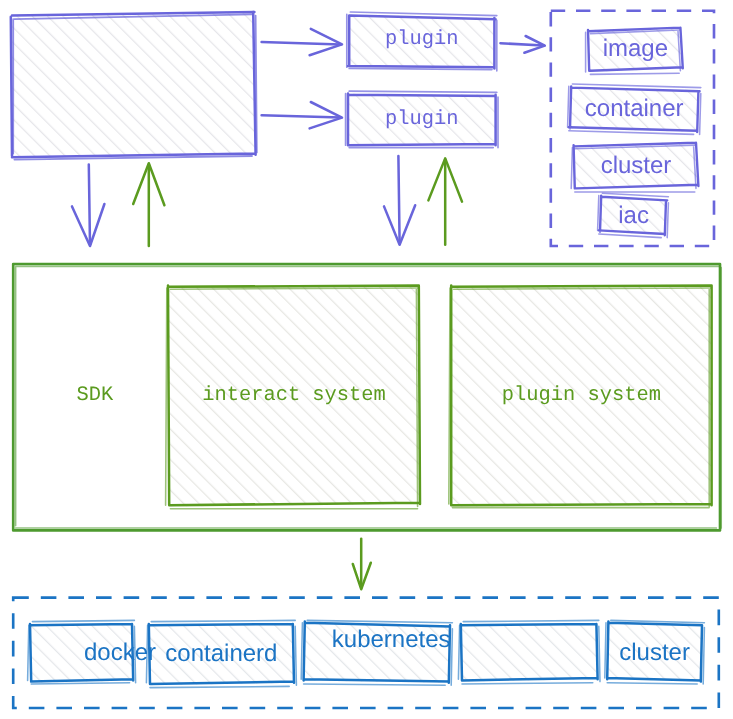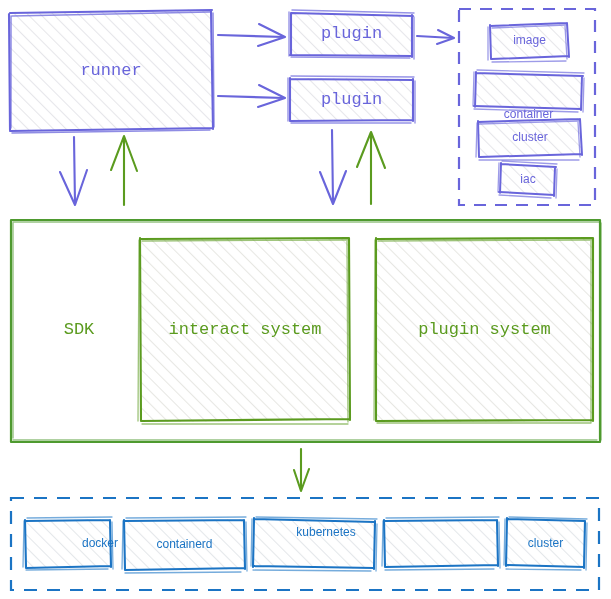--- a/index.html
+++ b/index.html
@@ -36,21 +36,21 @@
     justify-content: center;
     text-align: center;
     pointer-events: none;
     white-space: nowrap;
     line-height: 1.15;
   }
   .lbl-violet { color: #6965db; }
   .lbl-green  { color: #5b9b1f; }
   .lbl-blue   { color: #1b74c4; }
   .fs-17 { font-size: 17px; font-family: Liberation Mono, monospace; }
-  .fs-16 { font-size: 12px; }
+  .fs-16 { font-size: 20px; }
 </style>
 </head>
 <body>
 
 <div id="diagram-root">
 
   <svg class="layer" viewBox="0 0 611 599">
     <defs>
       <pattern id="hachure" width="9" height="9" patternTransform="rotate(-45)" patternUnits="userSpaceOnUse">
         <line x1="0" y1="0" x2="0" y2="9" stroke="#e6e6ea" stroke-width="2.1"></line>
@@ -195,29 +195,28 @@
       <path d="M371,204 L371,133" fill="none" stroke="#5b9b1f" stroke-width="2.1" stroke-linecap="round"></path>
       <path d="M357,167 L371,132 L385,168" fill="none" stroke="#5b9b1f" stroke-width="2.1" stroke-linecap="round" stroke-linejoin="round"></path>
     </g>
 
     <g>
       <path d="M301,449 L301,490" fill="none" stroke="#5b9b1f" stroke-width="2.1" stroke-linecap="round"></path>
       <path d="M294,470 L301,491 L309,469" fill="none" stroke="#5b9b1f" stroke-width="2.1" stroke-linecap="round" stroke-linejoin="round"></path>
     </g>
   </svg>
 
-  <div class="node-label lbl-violet fs-17" style="left:9px;  top:55px;  width:204px; height:32px;">runner</div>
 
   <div class="node-label lbl-violet fs-17" style="left:290px; top:19px;  width:123px; height:30px;">plugin</div>
 
   <div class="node-label lbl-violet fs-17" style="left:290px; top:85px;  width:123px; height:30px;">plugin</div>
 
   <div class="node-label lbl-violet fs-16" style="left:490px; top:27px;  width:79px;  height:28px;">image</div>
 
-  <div class="node-label lbl-violet fs-16" style="left:475px; top:77px;  width:107px; height:28px;margin-top:24px;">container</div>
+  <div class="node-label lbl-violet fs-16" style="left:475px; top:77px;  width:107px; height:28px;">container</div>
 
   <div class="node-label lbl-violet fs-16" style="left:500px; top:166px; width:56px;  height:28px;">iac</div>
 
   <div class="node-label lbl-violet fs-16" style="left:478px; top:124px; width:104px; height:28px;">cluster</div>
 
   <div class="node-label lbl-green fs-17" style="left:46px;  top:315px; width:66px;  height:30px;">SDK</div>
 
   <div class="node-label lbl-green fs-17" style="left:140px; top:315px; width:210px; height:30px;">interact system</div>
 
   <div class="node-label lbl-green fs-17" style="left:376px; top:315px; width:217px; height:30px;">plugin system</div>

